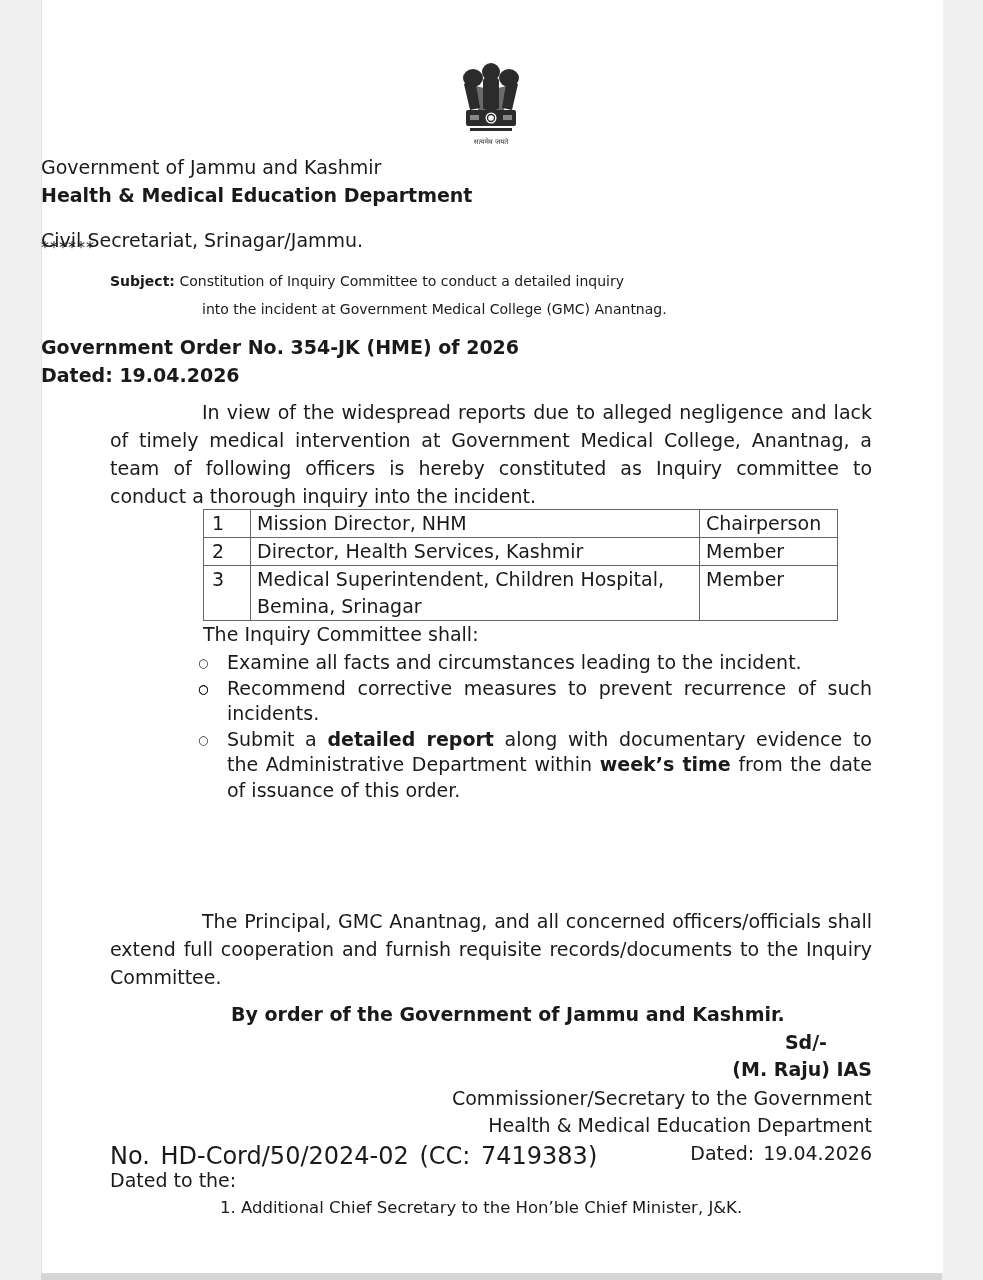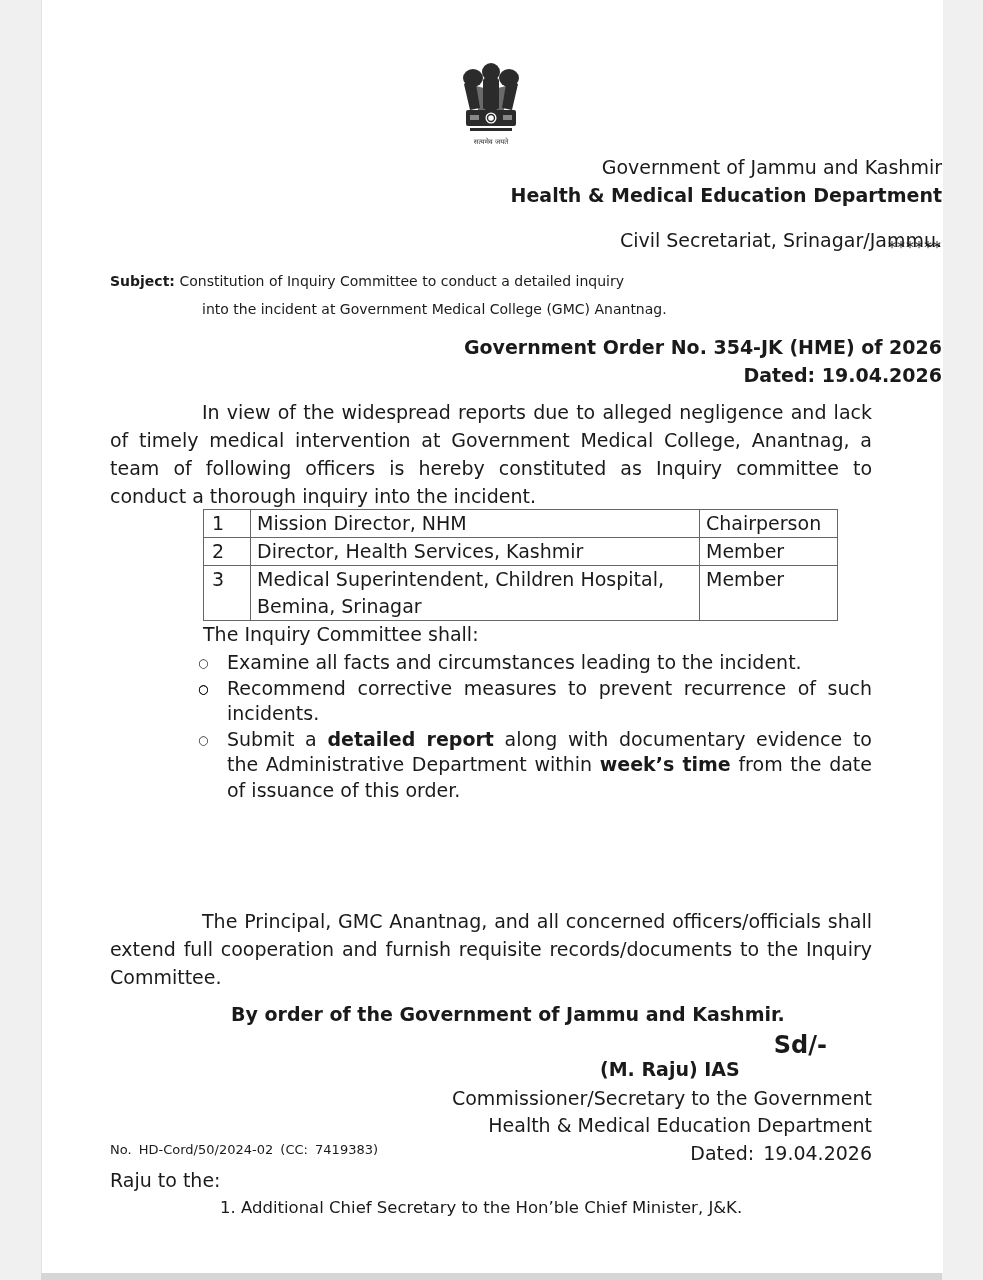--- a/index.html
+++ b/index.html
@@ -15,21 +15,21 @@
     border-left: 1px solid #e4e4e4;
   }
   .bottom-band {
     position: absolute; left: 41px; top: 1273px; width: 901px; height: 7px;
     background: #d6d6d6;
   }
   .abs { position: absolute; white-space: nowrap; }
   .emblem {
     position: absolute; left: 456px; top: 58px; width: 70px; height: 90px;
   }
-  .center { left: 41px; width: 901px; text-align: right; }
+  .center { left: 41px; width: 901px; text-align: left; }
   .h-gov { top: 156px; font-size: 19px; }
   .h-dept { top: 184px; font-size: 19px; font-weight: bold; }
   .h-addr { top: 229px; font-size: 19px; }
   .h-stars { top: 238px; font-size: 16px; letter-spacing: 1px; }
 
   .subject { left: 110px; top: 267px; width: 762px; font-size: 14px; line-height: 28px; white-space: normal; }
   .subject b { font-weight: bold; }
   .subject .line2 { display: block; padding-left: 92px; }
 
   .order-no { top: 336px; font-size: 19px; font-weight: bold; }
@@ -62,25 +62,25 @@
   ul.duties li .bullet {
     position: absolute; left: 88px; top: 1px; font-size: 12px;
   }
   ul.duties li { margin-left: 0; }
   ul.duties li .inner { display: block; margin-left: 0; width: 645px; }
   b { font-weight: bold; }
 
   .para2 { top: 907px; text-indent: 92px; }
 
   .by-order { left: 231px; top: 1003px; font-size: 19px; font-weight: bold; }
-  .sd { left: 760px; top: 1031px; width: 67px; font-size: 24px; font-weight: bold; text-align: right; }
-  .signatory { left: 600px; top: 1058px; width: 272px; font-size: 19px; font-weight: bold; }
+  .sd { left: 760px; top: 1031px; width: 67px; font-size: 19px; font-weight: bold; text-align: right; }
+  .signatory { left: 600px; top: 1058px; width: 272px; font-size: 19px; font-weight: bold; text-align: right; }
   .desig1 { left: 400px; top: 1087px; width: 472px; font-size: 19px; text-align: right; }
   .desig2 { left: 400px; top: 1114px; width: 472px; font-size: 19px; text-align: right; }
-  .ref-no { left: 110px; top: 1142px; font-size: 13px; word-spacing: 3px; }
+  .ref-no { left: 110px; top: 1142px; font-size: 24px; word-spacing: 3px; }
   .ref-date { left: 600px; top: 1142px; width: 272px; font-size: 19px; text-align: right; word-spacing: 3px; }
   .copy-to { left: 110px; top: 1169px; font-size: 19px; }
   .copy-item { left: 220px; top: 1198px; font-size: 16.5px; }
 </style>
 </head>
 <body>
 
 <div class="page"></div>
 <div class="bottom-band"></div>
 
@@ -171,14 +171,14 @@
 
 <div class="abs by-order">By order of the Government of Jammu and Kashmir.</div>
 <div class="abs sd">Sd/-</div>
 <div class="abs signatory">(M. Raju) IAS</div>
 <div class="abs desig1">Commissioner/Secretary to the Government</div>
 <div class="abs desig2">Health &amp; Medical Education Department</div>
 
 <div class="abs ref-no">No. HD-Cord/50/2024-02 (CC: 7419383)</div>
 <div class="abs ref-date">Dated: 19.04.2026</div>
 
-<div class="abs copy-to">Raju to the:</div>
+<div class="abs copy-to">Dated to the:</div>
 <div class="abs copy-item">1.  Additional Chief Secretary to the Hon’ble Chief Minister, J&amp;K.</div>
 
 </body></html>

